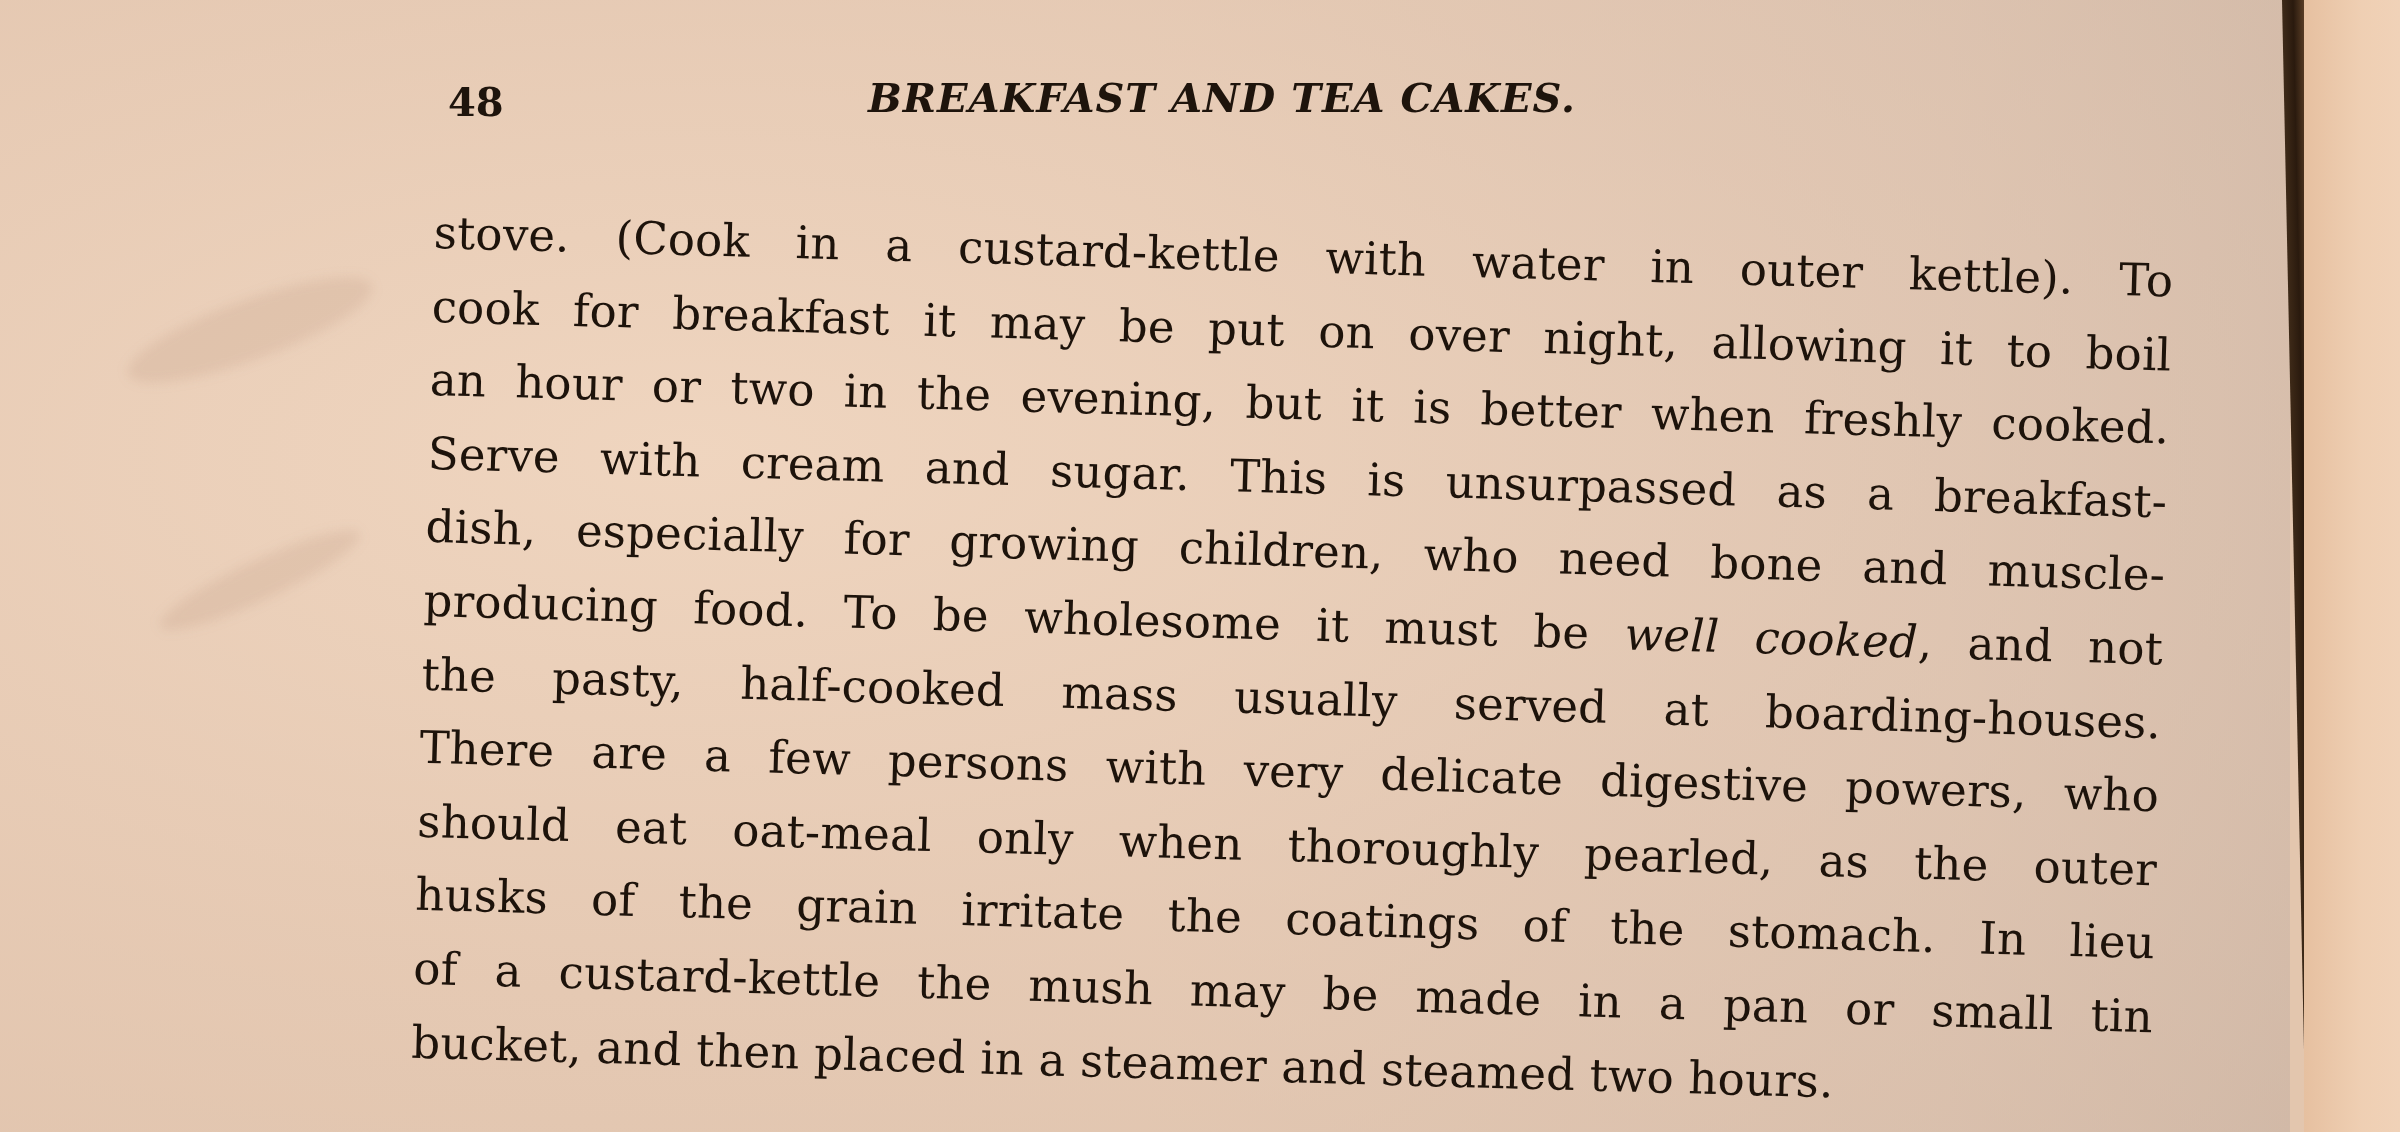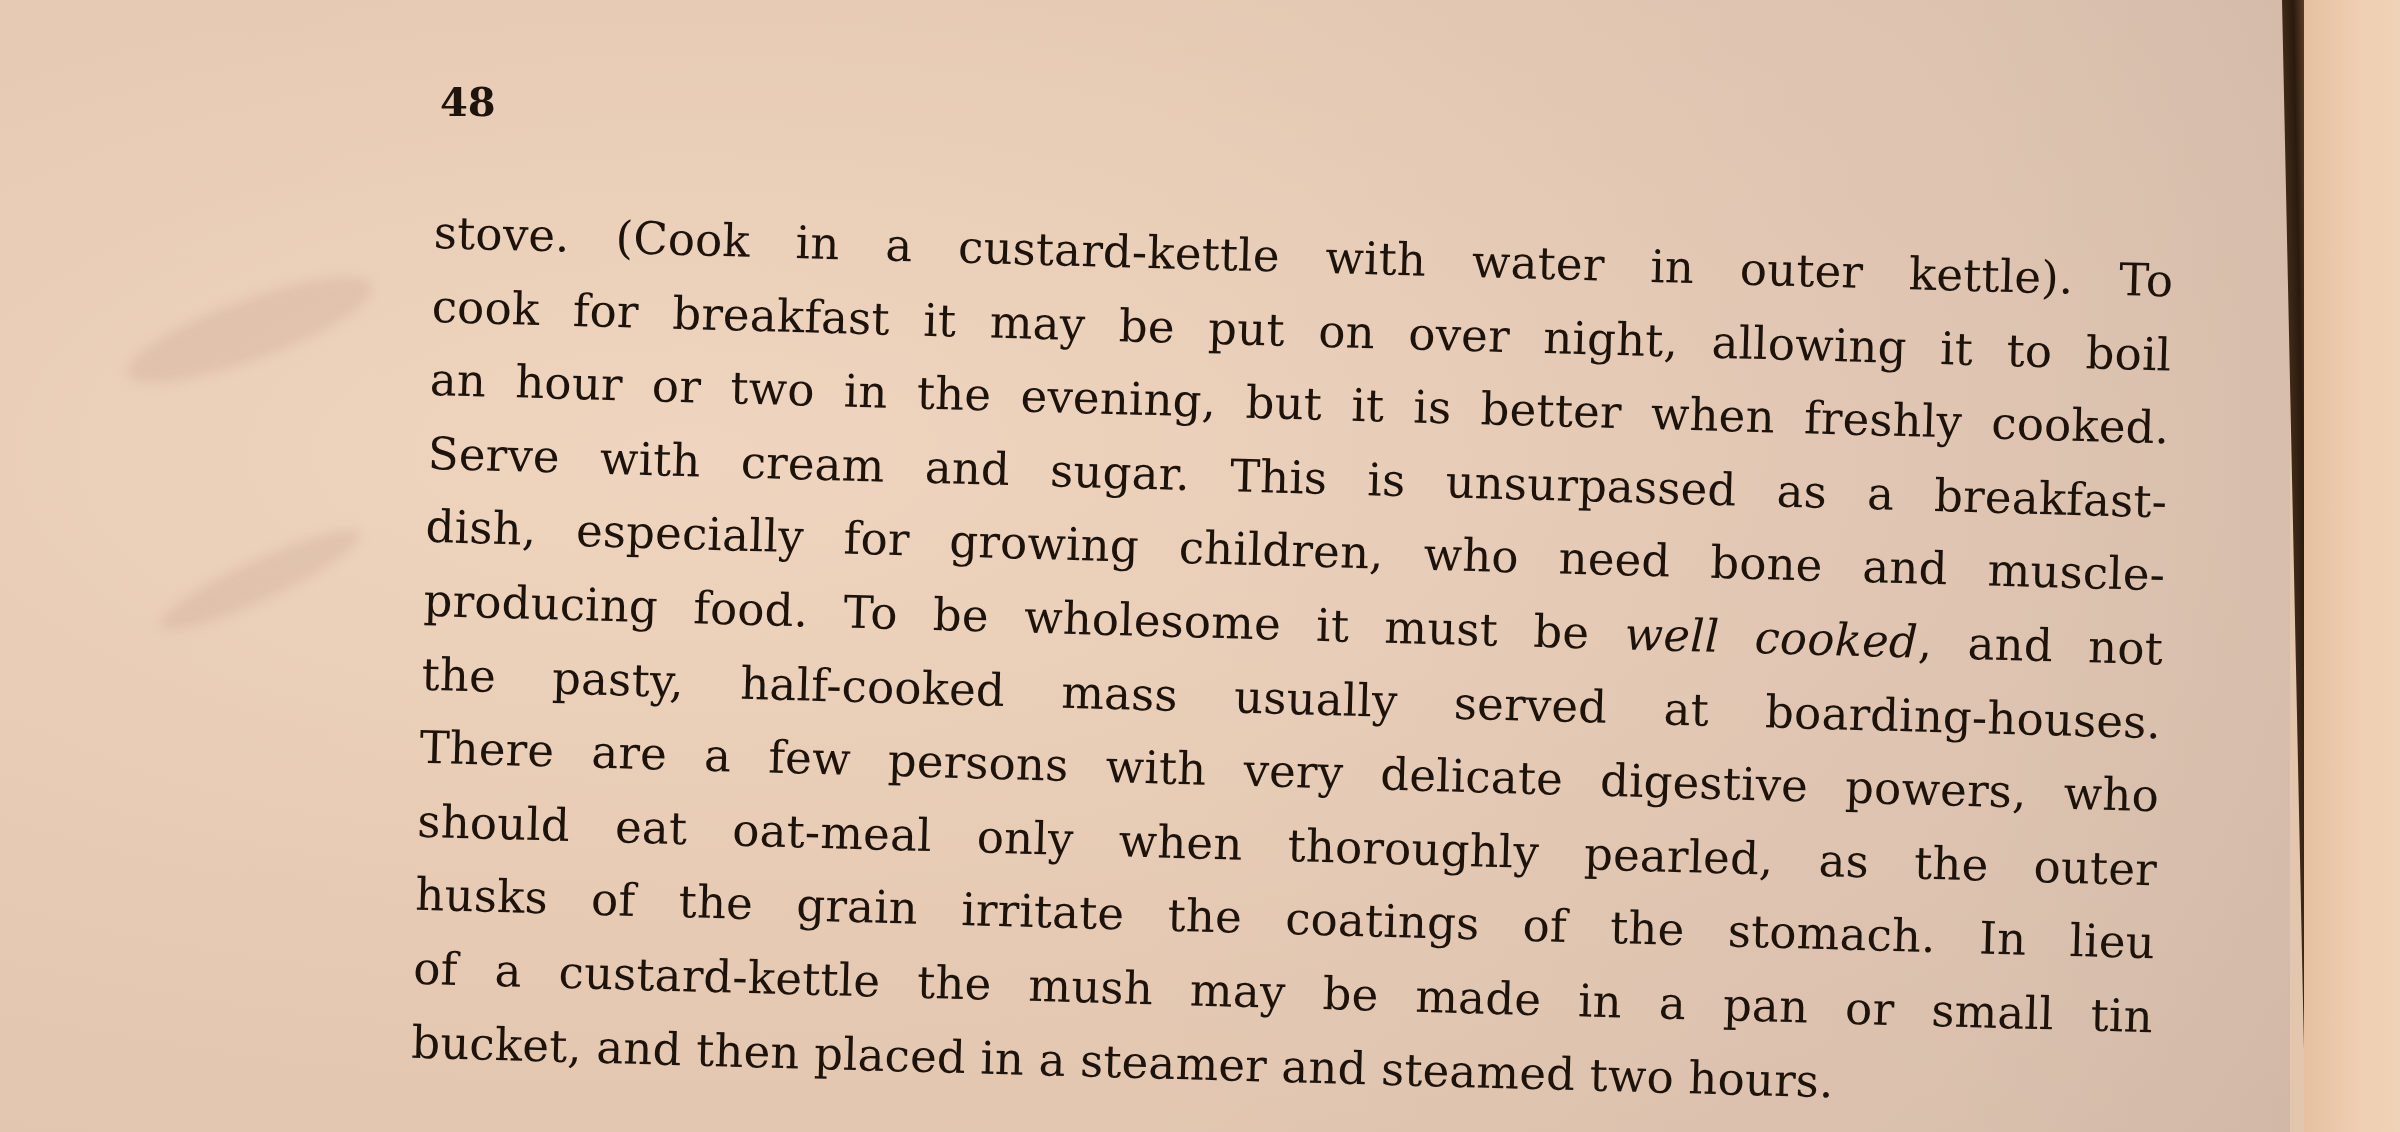--- a/index.html
+++ b/index.html
@@ -44,21 +44,21 @@
     }
     .header {
       position: absolute;
       top: 78px;
       left: 440px;
       width: 1320px;
       height: 60px;
     }
     .page-number {
       position: absolute;
-      left: 0;
+      left: 8px;
       top: 0;
       font-family: "DejaVu Serif", serif;
       font-weight: bold;
       font-size: 40px;
       color: #1e140c;
     }
     .running-head {
       position: absolute;
       left: 428px;
       top: -4px;
@@ -104,20 +104,21 @@
   </style>
 </head>
 <body>
 
 <div class="page">
   <div class="stain" style="left:120px;top:300px;width:260px;height:60px;transform:rotate(-20deg);"></div>
   <div class="stain" style="left:150px;top:560px;width:220px;height:40px;transform:rotate(-25deg);"></div>
 
   <div class="header">
     <span class="page-number">48</span>
+    <span class="running-head">BREAKFAST AND TEA CAKES.</span>
   </div>
 
   <div class="body-text">
     <span class="line">stove.  (Cook in a custard-kettle with water in outer kettle).  To</span>
     <span class="line">cook for breakfast it may be put on over night, allowing it to boil</span>
     <span class="line">an hour or two in the evening, but it is better when freshly cooked.</span>
     <span class="line">Serve with cream and sugar.  This is unsurpassed as a breakfast-</span>
     <span class="line">dish, especially for growing children, who need bone and muscle-</span>
     <span class="line"><span>producing food.  To be wholesome it must be </span><em>well cooked</em><span>, and not</span></span>
     <span class="line">the pasty, half-cooked mass usually served at boarding-houses.</span>

